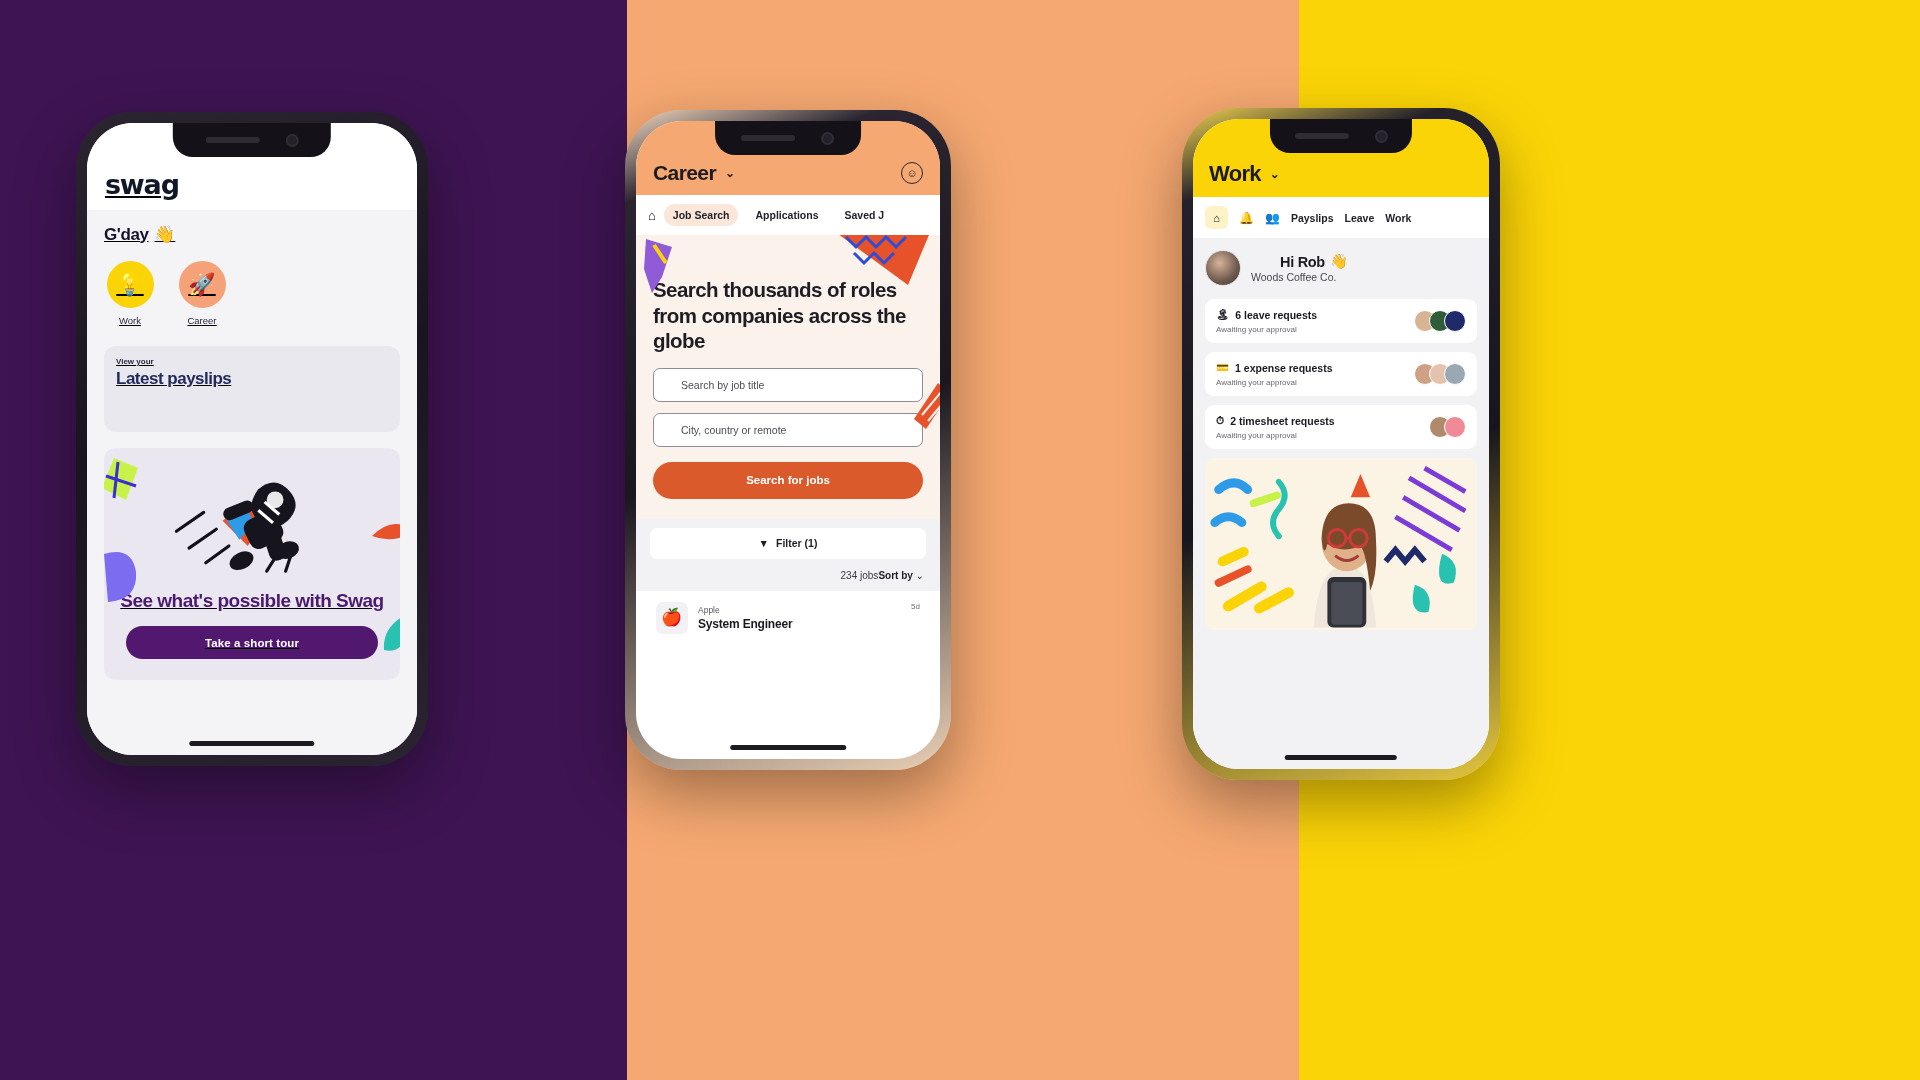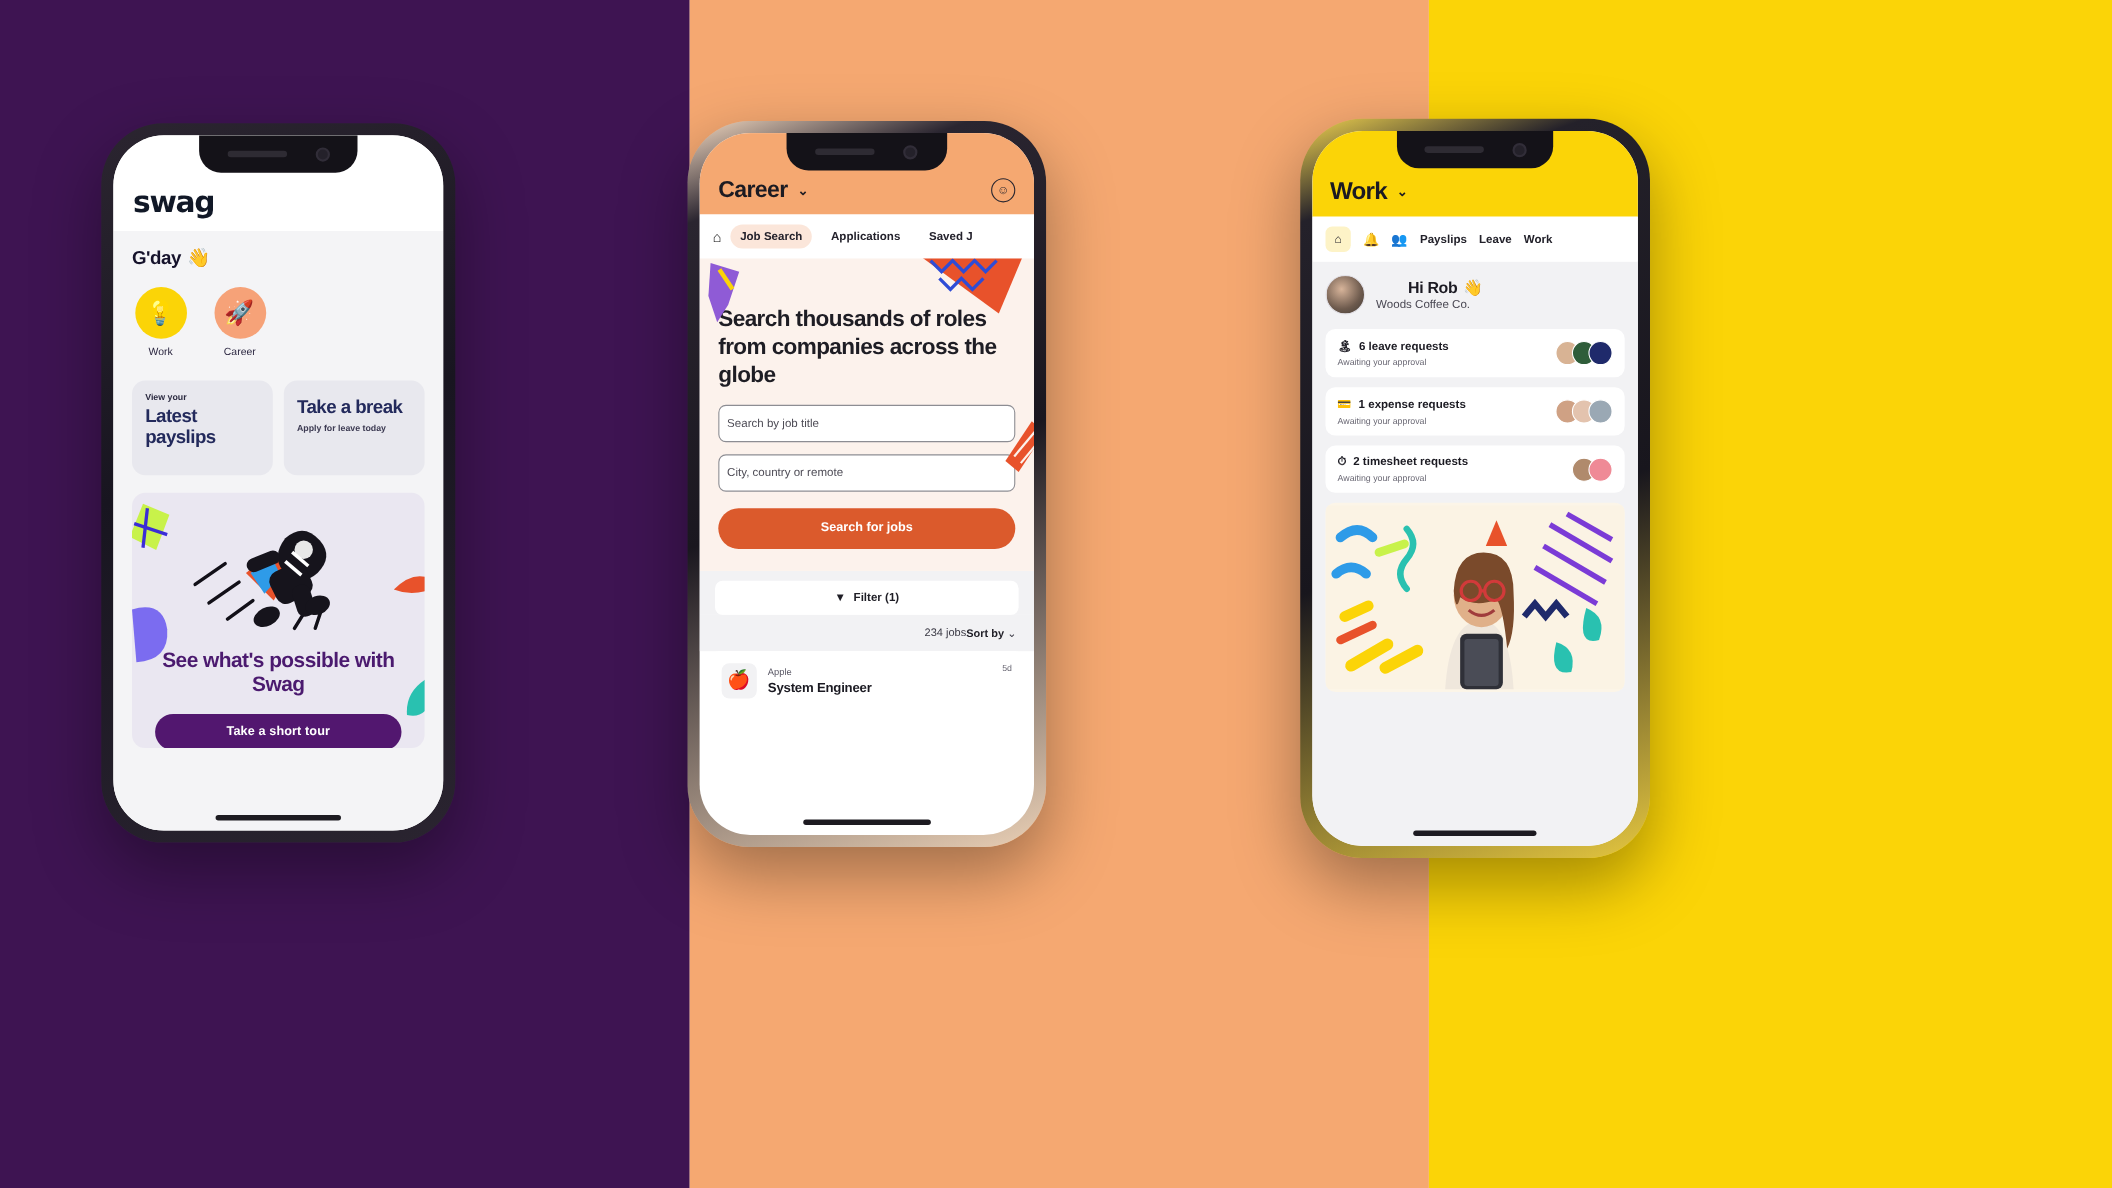--- a/index.html
+++ b/index.html
@@ -41,22 +41,23 @@
   .speaker { width: 54px; height: 6px; border-radius: 4px; background: #2e2b33; }
   .camera  { width: 13px; height: 13px; border-radius: 50%; background: #24212a;
              border: 2px solid #312d38; }
   .home-indicator {
     position: absolute; bottom: 9px; left: 50%; transform: translateX(-50%);
     width: 38%; height: 5px; border-radius: 4px; background: #1d1b21; z-index: 40;
   }
 
   
   #phone1 {
-    left: 92px; top: 112px; width: 322px; height: 654px;
+    left: 76px; top: 112px; width: 352px; height: 654px;
     background: linear-gradient(160deg,#2b2530,#181520 45%,#2a2430);
+    text-decoration: underline;
   }
   .p1-top { background: #ffffff; padding: 46px 18px 10px; }
   .swag-logo {
     font-size: 27px; font-weight: 800; letter-spacing: -1.2px;
     color: #111827; font-family: "DejaVu Sans", sans-serif;
   }
   .p1-main { background: #F4F4F6; padding: 14px 17px 0; height: 100%; }
   .gday { font-size: 17px; font-weight: 700; color: #15122b; letter-spacing: -.4px;
           display: flex; align-items: center; gap: 6px; }
   .shortcuts { display: flex; gap: 20px; margin-top: 16px; }
@@ -117,21 +118,21 @@
   .tab.active { background: #FBE6DA; font-weight: 800; }
   .hero {
     background: #FCF2EC; padding: 16px 17px 20px; position: relative; overflow: hidden;
   }
   .hero-h1 {
     font-size: 20.5px; font-weight: 800; color: #1e1d24; line-height: 1.25;
     letter-spacing: -.55px; margin: 26px 0 14px;
   }
   .field {
     background: #fff; border: 1px solid #8d8d93; border-radius: 7px;
-    height: 34px; display: flex; align-items: center; padding: 0 7px;
+    height: 34px; display: flex; align-items: center; padding: 0 27px;
     font-size: 10.5px; color: #4e4c56; margin-bottom: 11px; width: 100%;
     font-family: "Liberation Sans", sans-serif;
   }
   .search-btn {
     background: #DB5A2C; color: #fff; border: none; width: 100%; height: 37px;
     border-radius: 20px; font-size: 11.5px; font-weight: 700; margin-top: 4px;
     cursor: pointer; font-family: "Liberation Sans", sans-serif;
   }
   .filter-wrap { background: #F2F2F4; padding: 9px 14px 0; }
   .filter-btn {
@@ -243,24 +244,20 @@
               <span>🚀</span>
             </div>
             <div class="sc-label">Career</div>
           </div>
         </div>
 
         <div class="tiles">
           <div class="tile">
             <div class="tile-kicker">View your</div>
             <div class="tile-title">Latest payslips</div>
-          </div>
-          <div class="tile">
-            <div class="tile-title">Take a break</div>
-            <div class="tile-sub">Apply for leave today</div>
           </div>
         </div>
 
         <div class="promo">
 
           <svg class="blob" style="left:-6px;top:6px" width="46" height="52">
             <path d="M4 34 L16 4 L40 14 L28 46 Z" fill="#C8F24A"></path>
             <path d="M8 22 L38 32" stroke="#3B2DD6" stroke-width="3"></path>
             <path d="M20 8 L16 44" stroke="#3B2DD6" stroke-width="3"></path>
           </svg>

